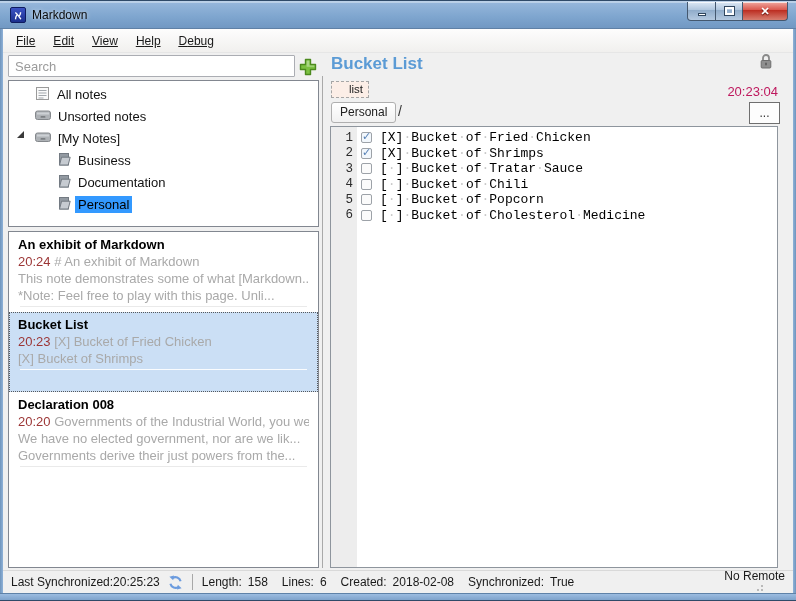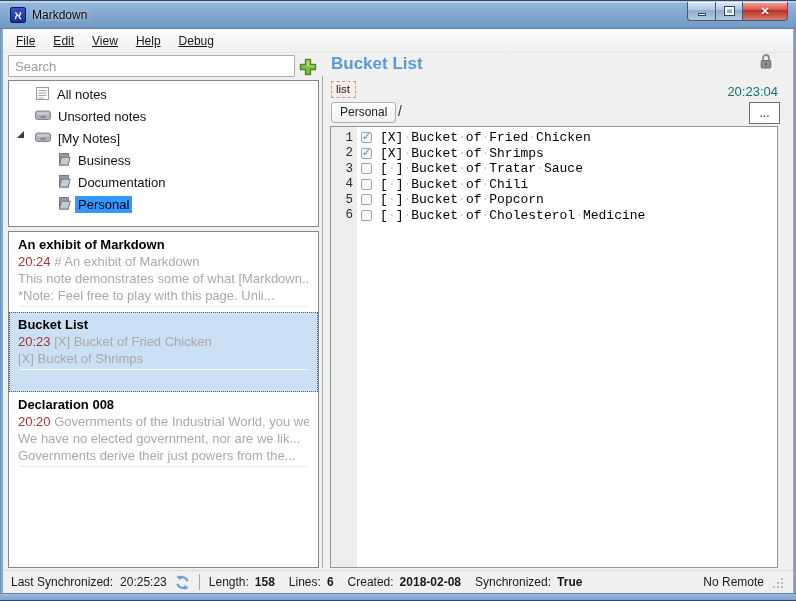--- a/index.html
+++ b/index.html
@@ -66,22 +66,22 @@
   .ni-line { font-size:13px; color:var(--preview,#A9A9A9); line-height:17px;
     white-space:nowrap; overflow:hidden; }
   .ni-time { color:var(--time-red,#9C3636); }
   .ni-div { height:1px; background:#EAEAEA; margin:2px 2px 0 2px; }
   .note-item.sel .ni-div { background:rgba(255,255,255,.9); }
   
   .note-title { position:absolute; left:331px; top:54px; font-size:17px; font-weight:bold;
     color:var(--accent,#5B9BD5); }
   .lock { position:absolute; right:23px; top:53px; }
   .tag-chip { position:absolute; left:331px; top:81px; font-size:11.5px; color:#222;
-    background:var(--tag-bg,#FCEEE7); border:1px dashed #A6A6A6; padding:1px 5px 2px 4px; }
-  .note-time { position:absolute; right:18px; top:84px; font-size:13px; color:#0f766e; }
+    background:var(--tag-bg,#FCEEE7); border:1px dashed #A6A6A6; padding:1px 5px 2px 17px; }
+  .note-time { position:absolute; right:18px; top:84px; font-size:13px; color:#be185d; }
   .path-chip { position:absolute; left:331px; top:102px; font-size:12px; color:#222;
     background:linear-gradient(#FFFFFF,#F1F1F1); border:1px solid #AFAFAF; border-radius:3px;
     padding:2px 8px 3px 8px; }
   .path-sep { position:absolute; left:398px; top:103px; font-size:14px; color:#333; }
   .more-btn { position:absolute; left:749px; top:102px; width:31px; height:22px;
     background:#FDFDFD; border:1px solid #6F6F6F; font-size:12px; line-height:14px;
     text-align:center; color:#333; font-family:"Liberation Sans", sans-serif; cursor:pointer; }
   
   .editor { position:absolute; left:330px; top:126px; width:448px; height:442px;
     background:#FFF; border:1px solid #8E959D; overflow:hidden;
@@ -93,25 +93,25 @@
   .ed-cb { width:11px; height:11px; flex:none; margin-left:8px; border:1px solid #9DA2A8;
     background:#FBFBFB; border-radius:2px; position:relative; cursor:pointer; }
   .ed-cb.checked { background:#F2F7FC; }
   .ed-cb.checked::after { content:"✓"; position:absolute; left:0px; top:-3px;
     font-size:11px; color:#5680B6; font-family:"DejaVu Sans", sans-serif; }
   .ed-text { font-size:13px; color:#000; margin-left:8px; white-space:pre; }
   .ed-text .sp { color:#C9C9C9; }
   
   .statusbar { position:absolute; left:3px; right:3px; top:570px; height:23px;
     background:#F0F0F0; border-top:1px solid #D9D9D9; display:flex; align-items:center;
-    font-size:12px; color:#1A1A1A; padding:0 8px; z-index:4; } .sb-val { margin-left:7px; }
+    font-size:12px; color:#1A1A1A; padding:0 8px; z-index:4; } .sb-val { }
   .sb-sync { margin:0 6px 0 8px; display:flex; align-items:center; cursor:pointer; }
   .sb-sep { width:1px; height:16px; background:#A8A8A8; margin:0 9px 0 3px; }
-  .sb-field { margin-right:14px; } .sb-field b { font-weight:bold; margin-left:6px; }
-  .sb-right { margin-left:auto; display:flex; align-items:center; }
+  .sb-field { margin-right:14px; } .sb-field b { font-weight:normal; margin-left:6px; }
+  .sb-right { margin-left:auto; display:flex; align-items:center;flex-direction:column; }
   .grip { width:13px; height:13px; margin-left:8px; cursor:nwse-resize;
     background:
       radial-gradient(circle at 2px 11px,#B9B9B9 1px,transparent 1.4px),
       radial-gradient(circle at 6px 11px,#B9B9B9 1px,transparent 1.4px),
       radial-gradient(circle at 10px 11px,#B9B9B9 1px,transparent 1.4px),
       radial-gradient(circle at 6px 7px,#B9B9B9 1px,transparent 1.4px),
       radial-gradient(circle at 10px 7px,#B9B9B9 1px,transparent 1.4px),
       radial-gradient(circle at 10px 3px,#B9B9B9 1px,transparent 1.4px); }
 </style>
 </head>

